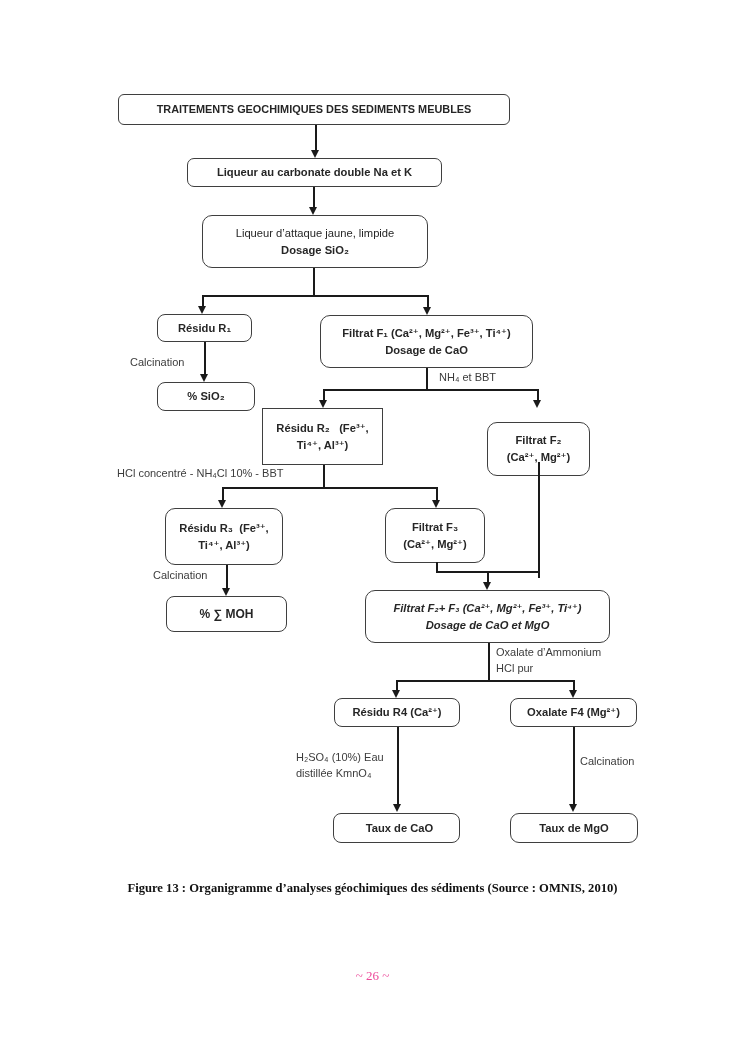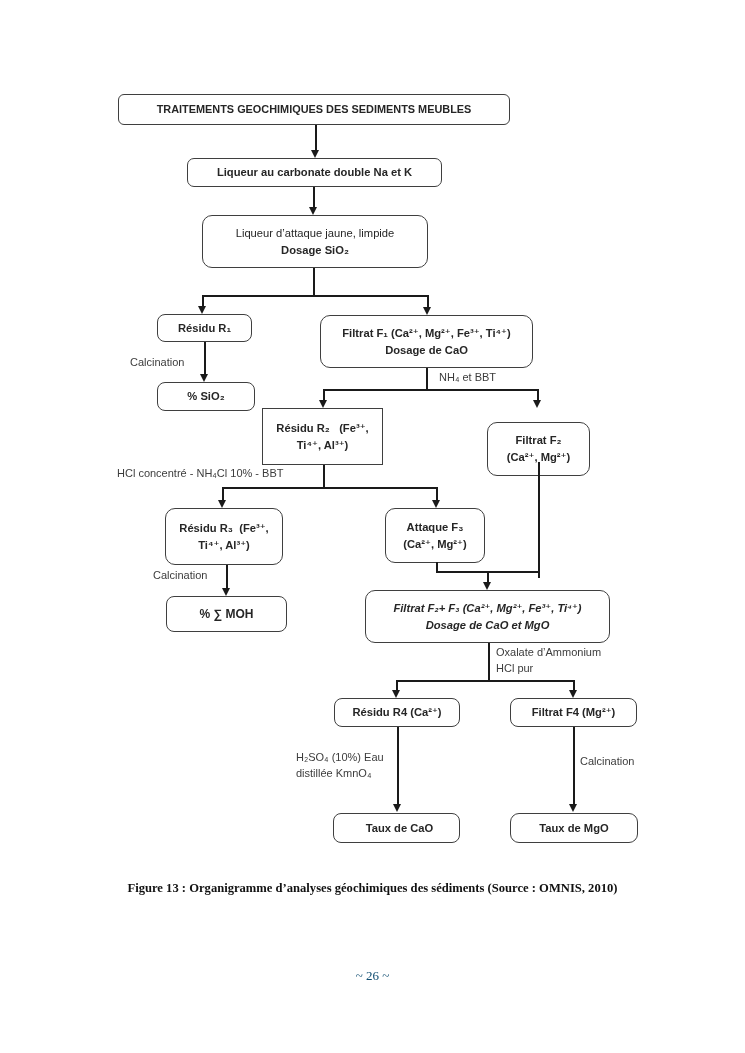--- a/index.html
+++ b/index.html
@@ -44,21 +44,21 @@
   .b-f4{left:510px;top:698px;width:127px;height:29px;}
   .b-tcao{left:333px;top:813px;width:127px;height:30px;padding-left:6px;}
   .b-tmgo{left:510px;top:813px;width:128px;height:30px;border-radius:9px;}
   
   .caption{
     position:absolute;left:0;top:881px;width:100%;text-align:center;
     font-family:"Liberation Serif","DejaVu Serif",serif;font-weight:700;font-size:12.6px;color:#111;
   }
   .pageno{
     position:absolute;left:0;top:968px;width:100%;text-align:center;
-    font-family:"Liberation Serif","DejaVu Serif",serif;font-size:13px;color:#0c4a6e;
+    font-family:"Liberation Serif","DejaVu Serif",serif;font-size:13px;color:#ec4899;
   }
 </style>
 </head>
 <body>
 
 <div class="page">
 
   <div class="box b-root">
     <div class="bl">TRAITEMENTS GEOCHIMIQUES DES SEDIMENTS MEUBLES</div>
   </div>
@@ -94,39 +94,39 @@
     <div class="bl">Filtrat F₂</div>
     <div class="bl">(Ca²⁺, Mg²⁺)</div>
   </div>
 
   <div class="box b-r3">
     <div class="bl">Résidu R₃  (Fe³⁺,</div>
     <div class="bl">Ti⁴⁺, Al³⁺)</div>
   </div>
 
   <div class="box b-f3">
-    <div class="bl">Attaque F₃</div>
+    <div class="bl">Filtrat F₃</div>
     <div class="bl">(Ca²⁺, Mg²⁺)</div>
   </div>
 
   <div class="box b-moh">
     <div class="bl">% ∑ MOH</div>
   </div>
 
   <div class="box b-f2f3">
     <div class="bl">Filtrat F₂+ F₃ (Ca²⁺, Mg²⁺, Fe³⁺, Ti⁴⁺)</div>
     <div class="bl">Dosage de CaO et MgO</div>
   </div>
 
   <div class="box b-r4">
     <div class="bl">Résidu R4 (Ca²⁺)</div>
   </div>
 
   <div class="box b-f4">
-    <div class="bl">Filtrat F4 (Mg²⁺)</div>
+    <div class="bl">Oxalate F4 (Mg²⁺)</div>
   </div>
 
   <div class="box b-tcao">
     <div class="bl">Taux de CaO</div>
   </div>
 
   <div class="box b-tmgo">
     <div class="bl">Taux de MgO</div>
   </div>
 

